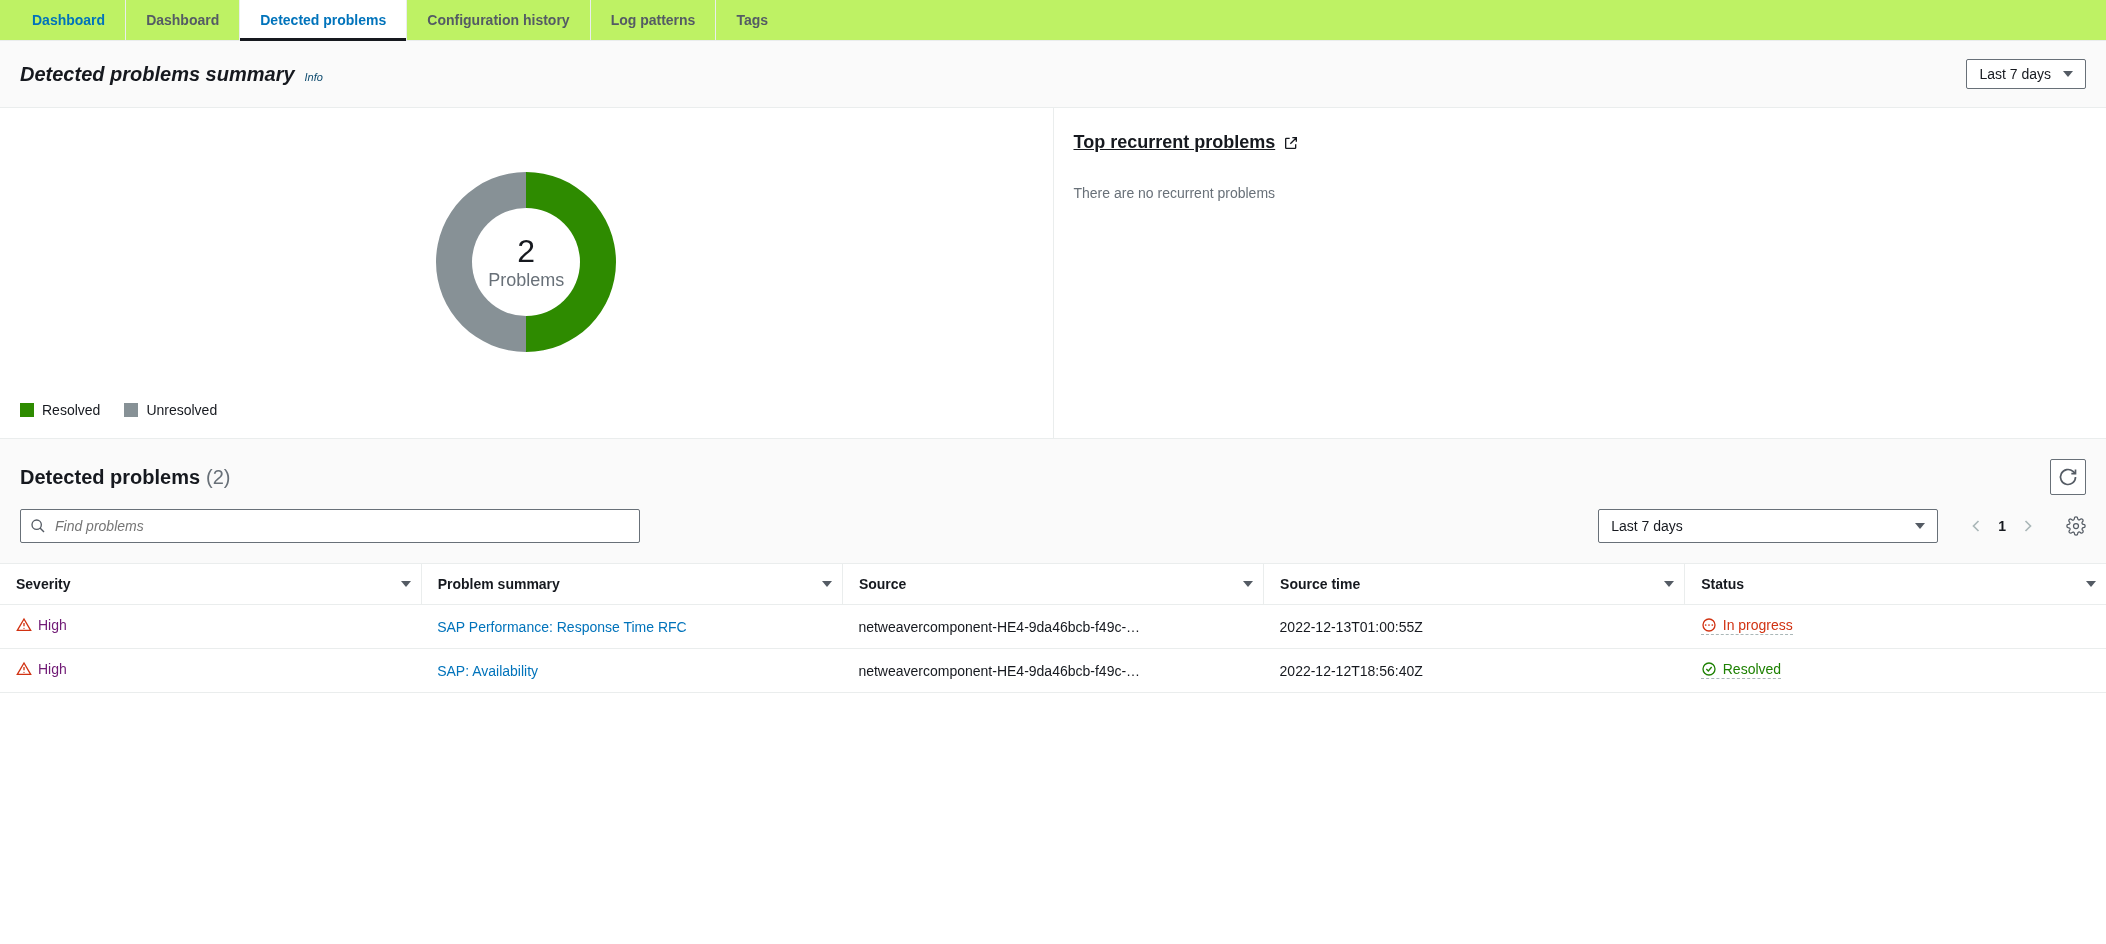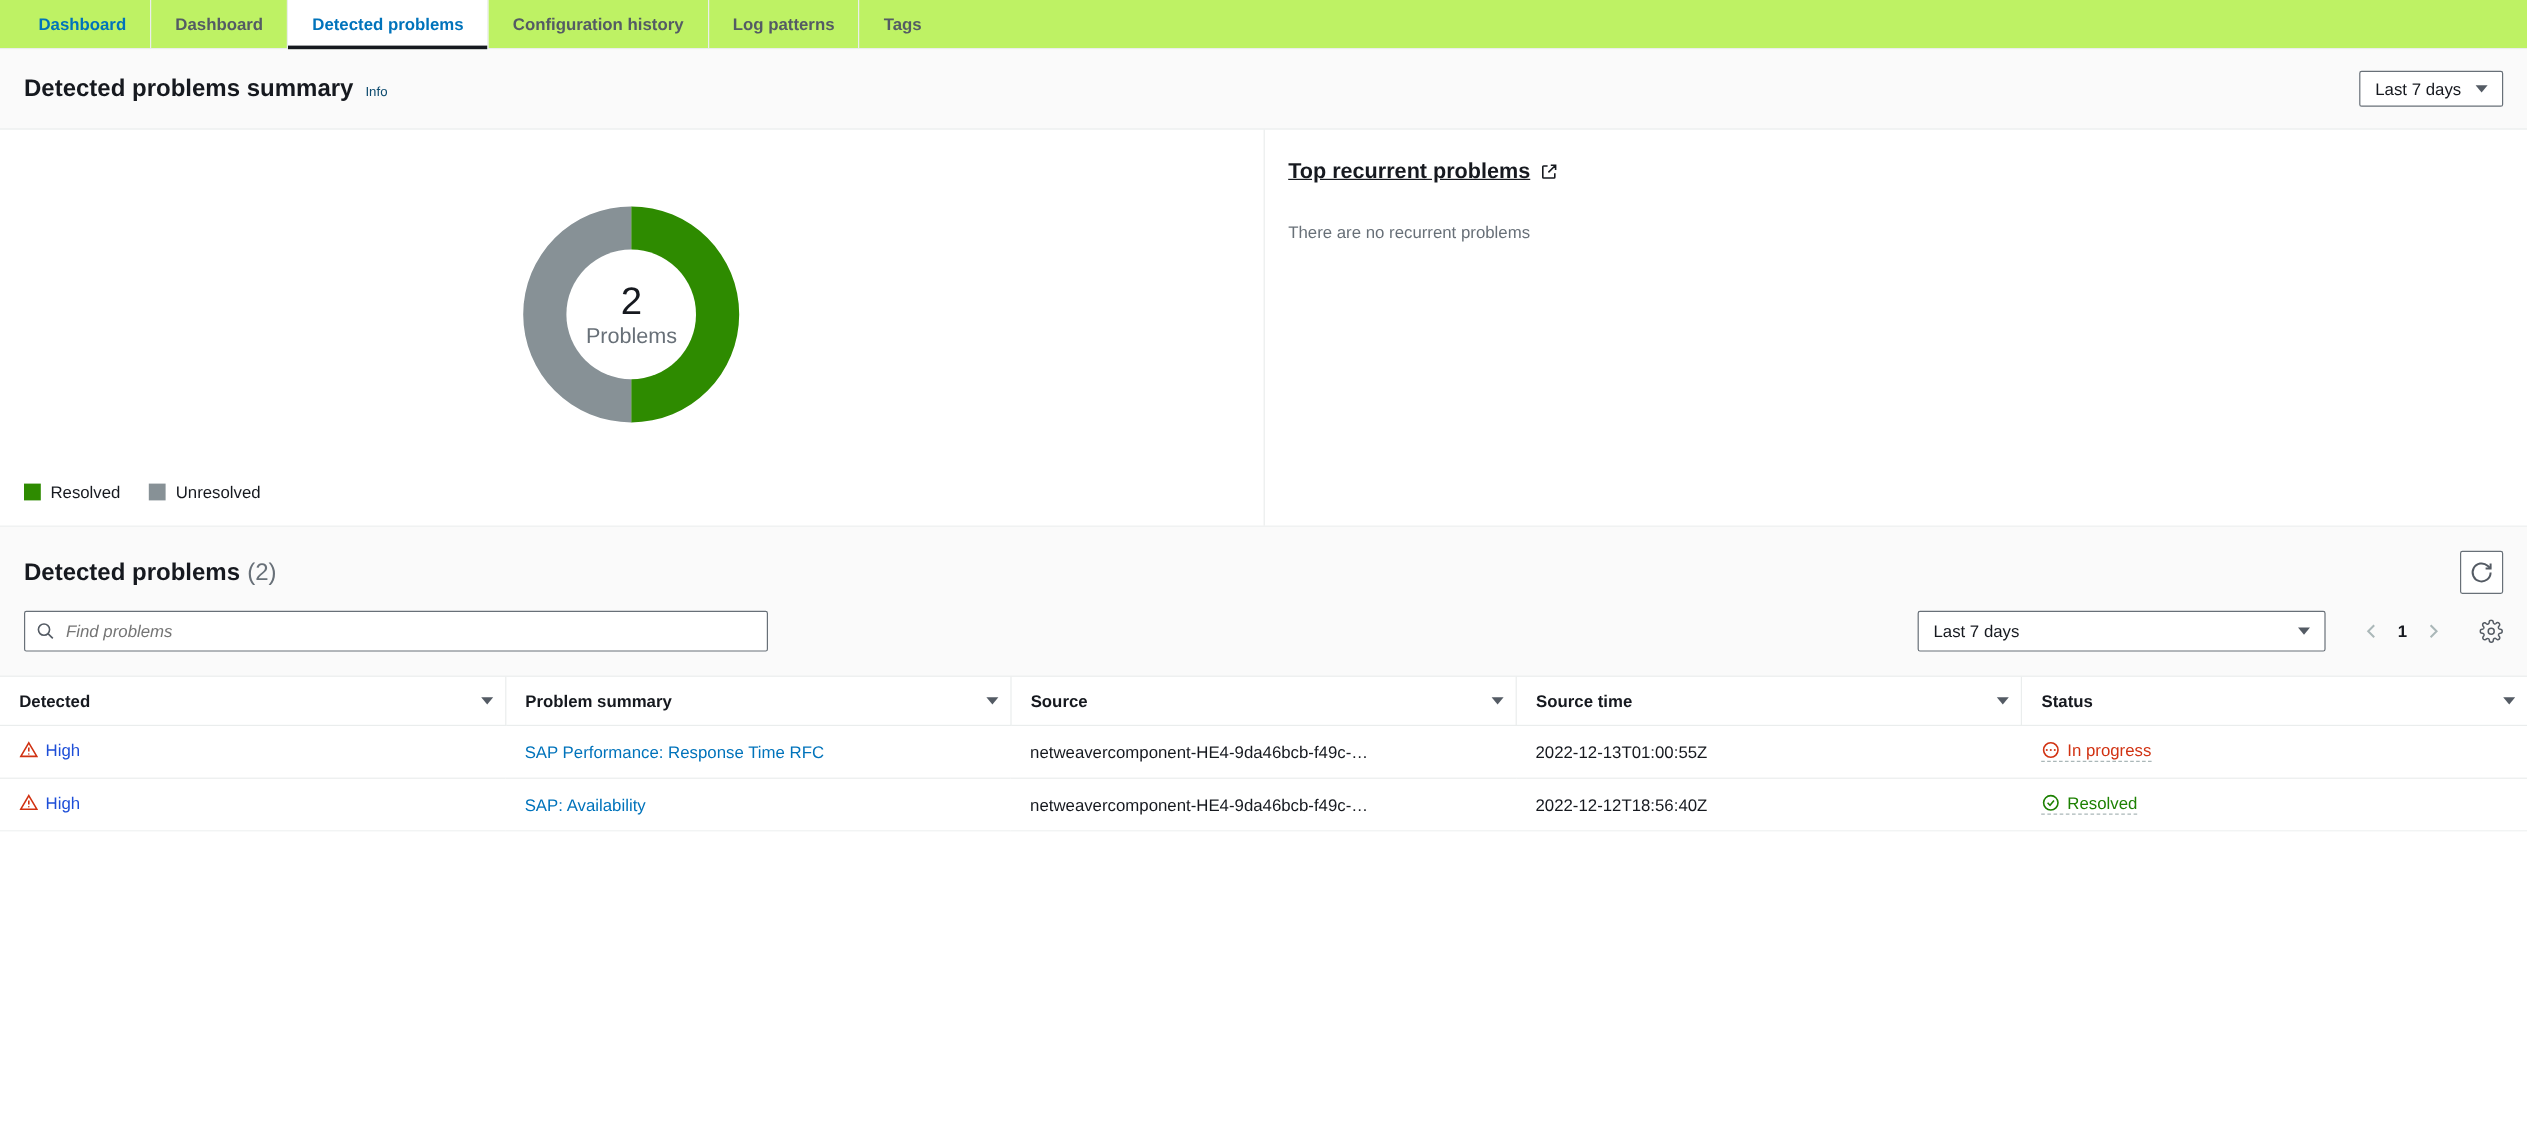--- a/index.html
+++ b/index.html
@@ -45,20 +45,21 @@
     padding: 18px 20px;
     border-bottom: 1px solid #eaeded;
     background: #fafafa;
   }
   .section-title {
     font-size: 20px;
     font-weight: 700;
     display: flex;
     align-items: baseline;
     gap: 10px;
+    font-style: italic;
   }
   .info-link {
     font-size: 11px;
     font-weight: 400;
     color: #0c4a6e;
     cursor: pointer;
   }
   .dropdown-btn {
     border: 1px solid #687078;
     background: #fff;
@@ -188,21 +189,21 @@
     width: 0; height: 0;
     border-left: 5px solid transparent;
     border-right: 5px solid transparent;
     border-top: 6px solid #545b64;
   }
   table.problems td {
     padding: 12px 16px;
     border-bottom: 1px solid #eaeded;
     vertical-align: middle;
   }
-  .sev-high { color: #1d4ed8; display: inline-flex; align-items: center; gap: 6px; }
+  .sev-high { color: #701a75; display: inline-flex; align-items: center; gap: 6px; }
   .sev-icon { width: 16px; height: 16px; }
   .link-text { color: #0073bb; cursor: pointer; }
   .status { display: inline-flex; align-items: center; gap: 6px; border-bottom: 1px dashed #aab7b8; padding-bottom: 1px;}
   .status.progress { color: #d13212; }
   .status.resolved { color: #1d8102; }
   .status-icon { width: 16px; height: 16px; }
 </style>
 </head>
 <body>
 
@@ -304,21 +305,21 @@
       <circle cx="12" cy="12" r="3"></circle>
       <path d="M19.4 15a1.7 1.7 0 0 0 .3 1.8l.1.1a2 2 0 1 1-2.8 2.8l-.1-.1a1.7 1.7 0 0 0-1.8-.3 1.7 1.7 0 0 0-1 1.5V21a2 2 0 1 1-4 0v-.1a1.7 1.7 0 0 0-1-1.5 1.7 1.7 0 0 0-1.8.3l-.1.1a2 2 0 1 1-2.8-2.8l.1-.1a1.7 1.7 0 0 0 .3-1.8 1.7 1.7 0 0 0-1.5-1H3a2 2 0 1 1 0-4h.1a1.7 1.7 0 0 0 1.5-1 1.7 1.7 0 0 0-.3-1.8l-.1-.1a2 2 0 1 1 2.8-2.8l.1.1a1.7 1.7 0 0 0 1.8.3H9a1.7 1.7 0 0 0 1-1.5V3a2 2 0 1 1 4 0v.1a1.7 1.7 0 0 0 1 1.5 1.7 1.7 0 0 0 1.8-.3l.1-.1a2 2 0 1 1 2.8 2.8l-.1.1a1.7 1.7 0 0 0-.3 1.8V9a1.7 1.7 0 0 0 1.5 1H21a2 2 0 1 1 0 4h-.1a1.7 1.7 0 0 0-1.5 1z"></path>
     </svg>
   </div>
 </div>
 
 <table class="problems">
   <thead>
     <tr>
       <th style="width:20%">
-        <span>Detected</span>
+        <span>Severity</span>
         <span class="sort-caret"></span>
       </th>
       <th style="width:20%">
         <span>Problem summary</span>
         <span class="sort-caret"></span>
       </th>
       <th style="width:20%">
         <span>Source</span>
         <span class="sort-caret"></span>
       </th>

